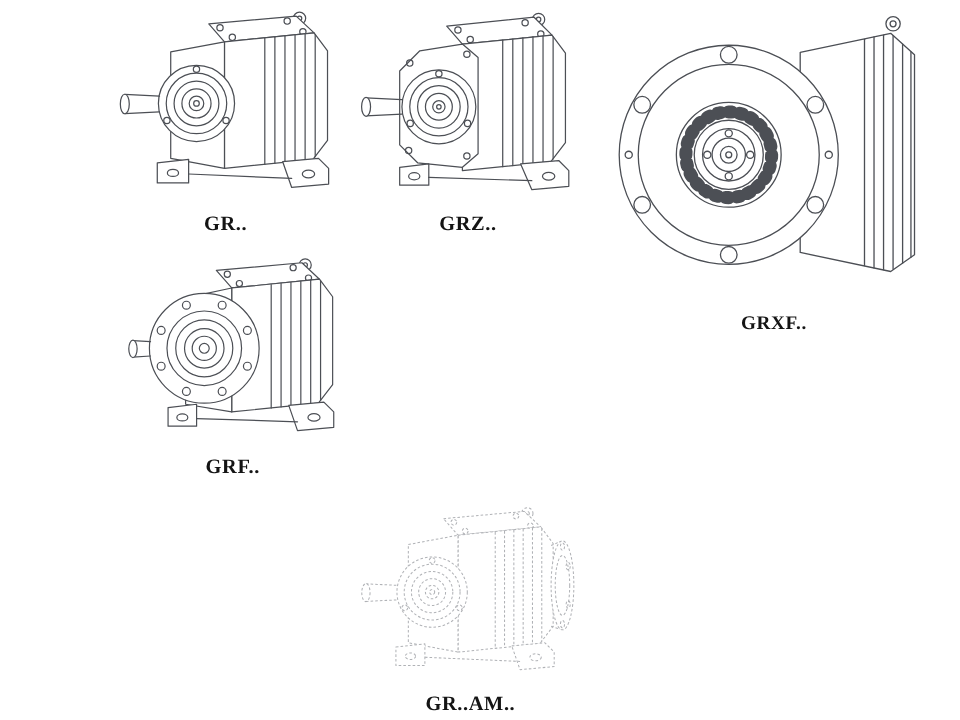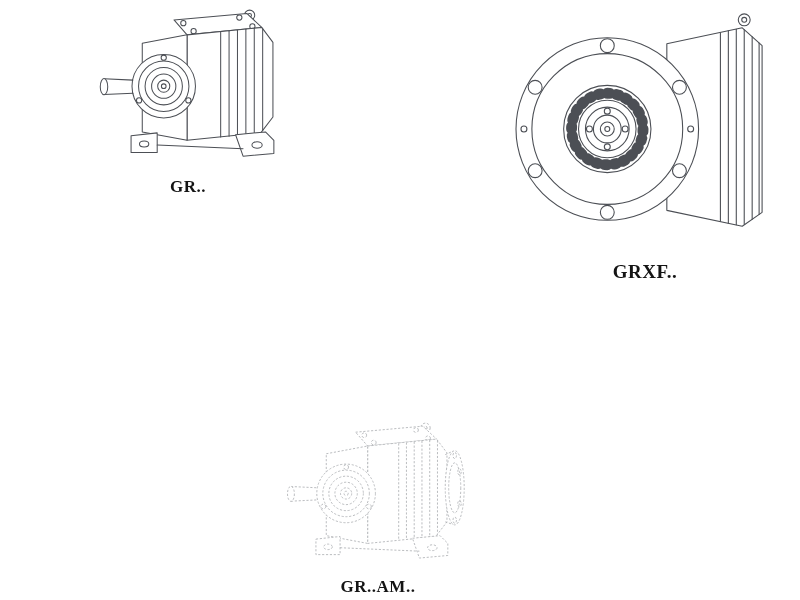--- a/index.html
+++ b/index.html
@@ -8,29 +8,29 @@
     overflow:hidden;font-family:"Liberation Sans",sans-serif;
   }
   .figure{position:absolute;display:flex;flex-direction:column;align-items:center;justify-content:flex-end;margin:0;}
   .figure svg{display:block;}
   svg.line{stroke:var(--line,#4c4f55);fill:none;stroke-width:1.1;stroke-linejoin:round;stroke-linecap:round;}
   svg.ghost{stroke:var(--ghost,#b0b2b6);fill:none;stroke-width:1;stroke-dasharray:2.5 2;stroke-linejoin:round;}
   .cap{
     font-family:"Liberation Serif",serif;font-weight:bold;font-size:17px;
     color:var(--label,#141414);letter-spacing:.5px;margin-top:3px;text-align:left;white-space:nowrap;
   }
-  .cap-lg{font-size:19px;}
+  .cap-lg{font-size:16px;}
   
   #fig-gr   {left:86px;  top:4px;   width:204px;}
   #fig-grz  {left:288px; top:4px;   width:204px;}
   #fig-grxf {left:496px; top:0px;   width:298px;}
   #fig-grf  {left:92px;  top:210px; width:204px;}
   #fig-grad {left:286px; top:212px; width:216px;}
   #fig-grf2 {left:86px;  top:416px; width:204px;}
-  #fig-gram {left:272px; top:418px; width:212px;}
+  #fig-gram {left:286px; top:418px; width:212px;}
   #fig-grx  {left:496px; top:302px; width:298px;}
 </style>
 </head>
 <body>
 
 <svg width="0" height="0" style="position:absolute" aria-hidden="true">
 <defs>
   <g id="gbody-inline">
     <circle cx="171" cy="11" r="5.5"></circle>
         <circle cx="171" cy="11" r="2"></circle>
@@ -239,28 +239,40 @@
 
 <div class="canvas">
 
   <figure class="figure" id="fig-gr">
     <svg class="line" viewBox="0 0 210 180" width="196" height="170">
         <use href="#gbody-inline"></use>
       </svg>
     <figcaption class="cap">GR..</figcaption>
   </figure>
 
+  <figure class="figure" id="fig-grz">
+    <svg class="line" viewBox="0 0 210 180" width="196" height="170">
+        <use href="#gbody-z"></use>
+      </svg>
+    <figcaption class="cap">GRZ..</figcaption>
+  </figure>
 
   <figure class="figure" id="fig-grxf">
     <svg class="line" viewBox="0 0 280 260" width="282" height="258">
         <use href="#gbody-grxf"></use>
       </svg>
     <figcaption class="cap cap-lg">GRXF..</figcaption>
   </figure>
 
+  <figure class="figure" id="fig-grf">
+    <svg class="line" viewBox="0 0 210 180" width="192" height="166">
+        <use href="#gbody-flange"></use>
+      </svg>
+    <figcaption class="cap">GRF..</figcaption>
+  </figure>
 
 
 
   <figure class="figure" id="fig-gram">
     <svg class="ghost" viewBox="0 0 232 180" width="200" height="156">
         <use href="#gbody-inline"></use>
         <use href="#g-am-extra"></use>
       </svg>
     <figcaption class="cap">GR..AM..</figcaption>
   </figure>

